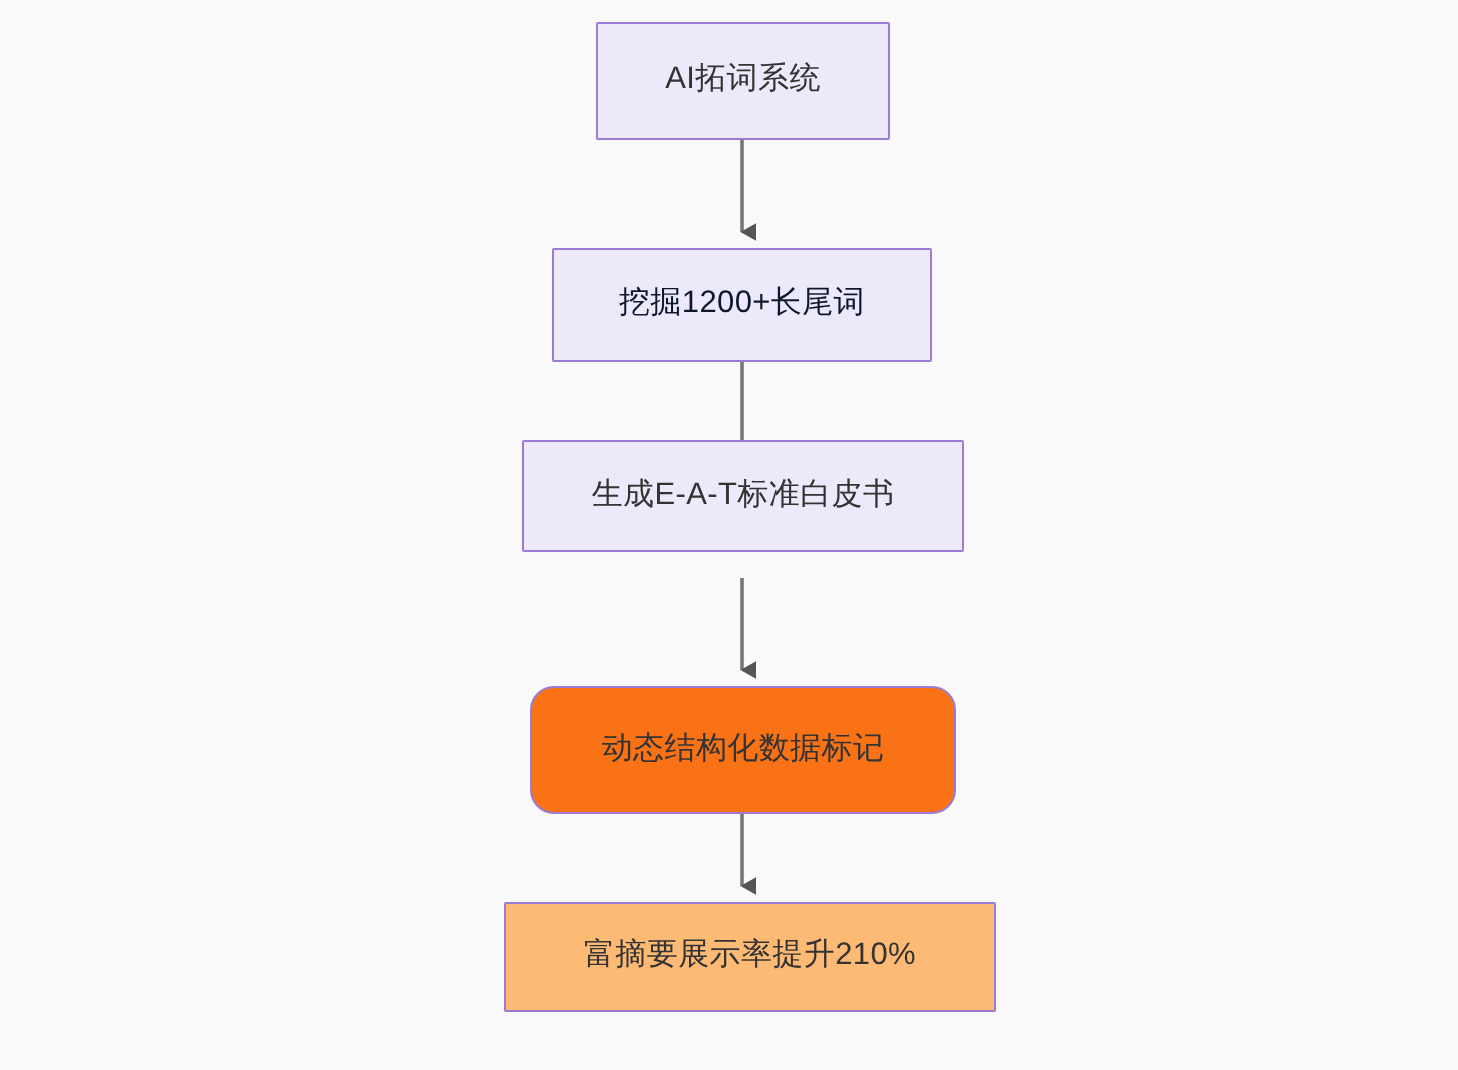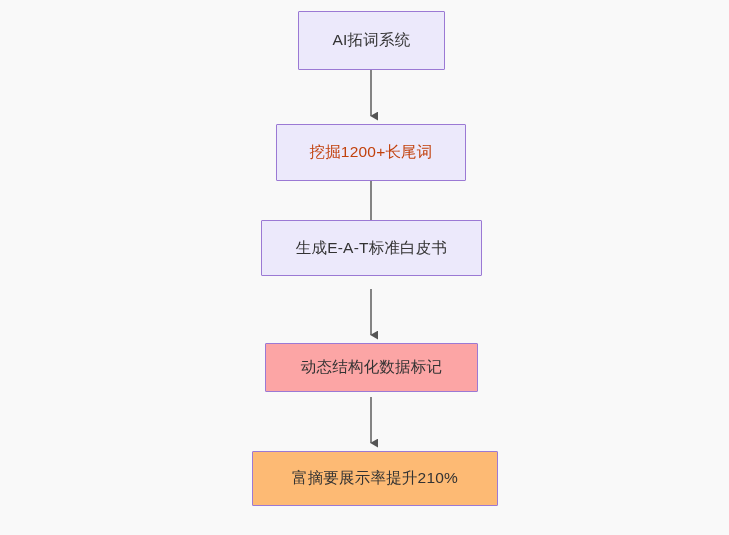--- a/index.html
+++ b/index.html
@@ -64,28 +64,28 @@
         <line x1="371" y1="289" x2="371" y2="335" stroke="#777777" stroke-width="1.8" marker-end="url(#arrowhead)"></line>
         <line x1="371" y1="397" x2="371" y2="443" stroke="#777777" stroke-width="1.8" marker-end="url(#arrowhead)"></line>
       </g>
   </svg>
 
   <div class="node" style="left: 298px; top: 11px; width: 147px; height: 59px; background: rgb(236, 233, 251); border-color: rgb(155, 121, 212);">
     <span class="node-label" style="color: rgb(51, 51, 51);">AI拓词系统</span>
   </div>
 
   <div class="node" style="left: 276px; top: 124px; width: 190px; height: 57px; background: rgb(236, 233, 251); border-color: rgb(155, 121, 212);">
-    <span class="node-label" style="color: #c2410c;">挖掘1200+长尾词</span>
+    <span class="node-label" style="color: #0f172a;">挖掘1200+长尾词</span>
   </div>
 
   <div class="node" style="left: 261px; top: 220px; width: 221px; height: 56px; background: rgb(236, 233, 251); border-color: rgb(155, 121, 212);">
     <span class="node-label" style="color: rgb(51, 51, 51);">生成E-A-T标准白皮书</span>
   </div>
 
-  <div class="node" style="left: 265px; top: 343px; width: 213px; height: 49px; background: #fca5a5; border-color: rgb(155, 121, 212);">
+  <div class="node" style="left: 265px; top: 343px; width: 213px; height: 64px; background: #f97316; border-color: rgb(155, 121, 212); border-radius: 12px;">
     <span class="node-label" style="color: rgb(51, 51, 51);">动态结构化数据标记</span>
   </div>
 
   <div class="node" style="left: 252px; top: 451px; width: 246px; height: 55px; background: #fdba74; border-color: rgb(155, 121, 212);">
     <span class="node-label" style="color: rgb(51, 51, 51);">富摘要展示率提升210%</span>
   </div>
 
 </div>
 
 </body></html>

